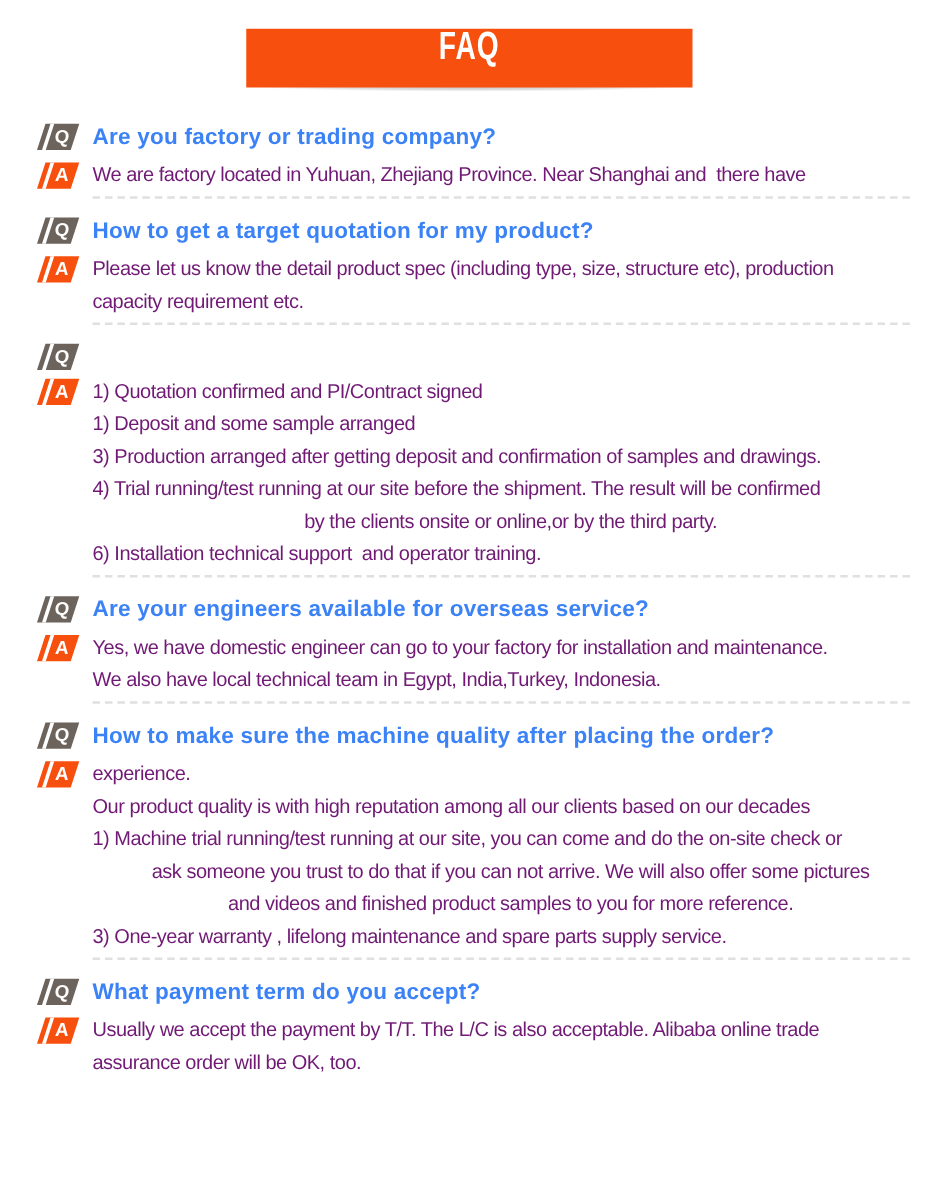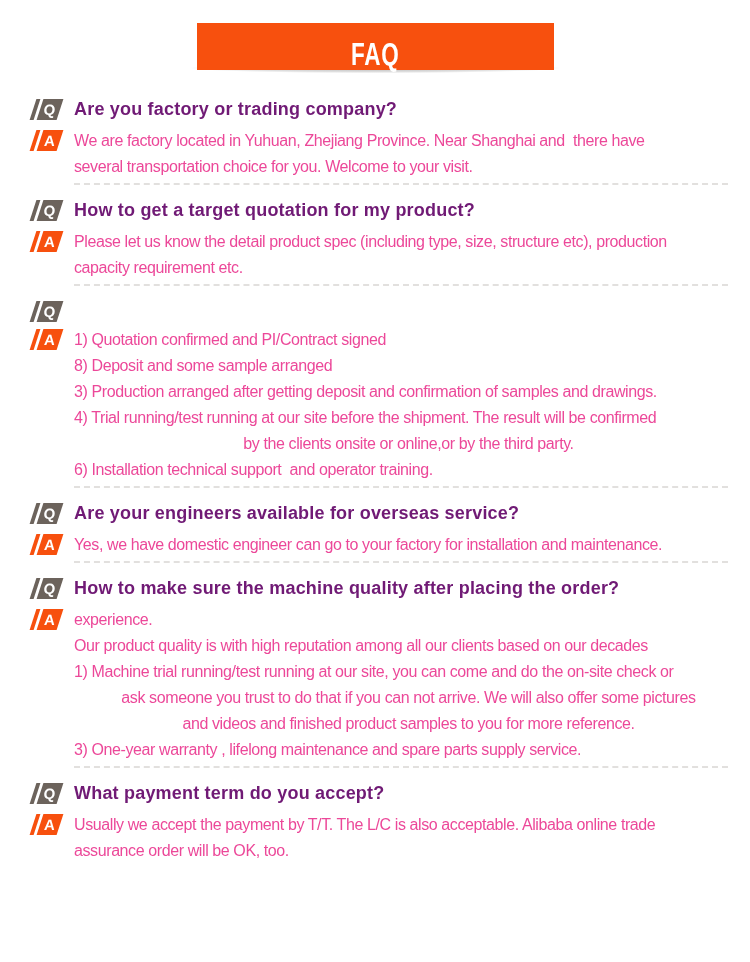--- a/index.html
+++ b/index.html
@@ -31,21 +31,21 @@
     background: radial-gradient(ellipse 50% 50% at 50% 50%, rgba(0,0,0,0.30) 0%, rgba(0,0,0,0.12) 55%, rgba(0,0,0,0) 75%);
     z-index: 0;
   }
   .banner {
     position: relative;
     z-index: 1;
     width: 100%;
     height: 47px;
     background: #f7500e;
     display: flex;
-    align-items: flex-end;
+    align-items: flex-start;
     justify-content: center;
   }
   .banner-title {
     color: #ffffff;
     font-weight: 700;
     font-size: 30px;
     letter-spacing: 1px;
     display: inline-block;
     transform: scaleX(0.75) scaleY(1.05);
     line-height: 1;
@@ -101,35 +101,35 @@
     justify-content: center;
     transform: skewX(14deg);
     color: #ffffff;
     font-weight: 700;
     font-size: 15px;
     line-height: 1;
   }
 
   .question {
     margin: 0;
-    color: #701a75;
+    color: #3b82f6;
     font-size: 18px;
     font-weight: 700;
     line-height: 27px;
     letter-spacing: 0.2px;
     white-space: pre-wrap;
   }
 
   .answer-block {
     flex: 1 1 auto;
     min-width: 0;
     padding-top: 1px;
   }
   .ans-line {
-    color: #ec4899;
+    color: #701a75;
     font-size: 16px;
     line-height: 26px;
     letter-spacing: -0.4px;
     white-space: pre-wrap;
   }
   .ans-line.indent-1 { padding-left: 15px; text-align: center; }
 
   .divider {
     border-top: 2px dashed #e2e0de;
     margin: 3px 0 12px 46px;
@@ -160,21 +160,20 @@
       </div>
       <div class="a-row">
         <span class="badge-cell">
           <span class="badge a">
             <span class="slash"></span>
             <span class="badge-letter">A</span>
           </span>
         </span>
         <div class="answer-block">
           <div class="ans-line indent-0">We are factory located in Yuhuan, Zhejiang Province. Near Shanghai and  there have</div>
-          <div class="ans-line indent-0">several transportation choice for you. Welcome to your visit.</div>
         </div>
       </div>
       <div class="divider"></div>
     </section>
     <section class="faq-item">
       <div class="q-row">
         <span class="badge-cell">
           <span class="badge q">
             <span class="slash"></span>
             <span class="badge-letter">Q</span>
@@ -207,21 +206,21 @@
       </div>
       <div class="a-row">
         <span class="badge-cell">
           <span class="badge a">
             <span class="slash"></span>
             <span class="badge-letter">A</span>
           </span>
         </span>
         <div class="answer-block">
           <div class="ans-line indent-0">1) Quotation confirmed and PI/Contract signed</div>
-          <div class="ans-line indent-0">8) Deposit and some sample arranged</div>
+          <div class="ans-line indent-0">1) Deposit and some sample arranged</div>
           <div class="ans-line indent-0">3) Production arranged after getting deposit and confirmation of samples and drawings.</div>
           <div class="ans-line indent-0">4) Trial running/test running at our site before the shipment. The result will be confirmed</div>
           <div class="ans-line indent-1">by the clients onsite or online,or by the third party.</div>
           <div class="ans-line indent-0">6) Installation technical support  and operator training.</div>
         </div>
       </div>
       <div class="divider"></div>
     </section>
     <section class="faq-item">
       <div class="q-row">
@@ -235,20 +234,21 @@
       </div>
       <div class="a-row">
         <span class="badge-cell">
           <span class="badge a">
             <span class="slash"></span>
             <span class="badge-letter">A</span>
           </span>
         </span>
         <div class="answer-block">
           <div class="ans-line indent-0">Yes, we have domestic engineer can go to your factory for installation and maintenance.</div>
+          <div class="ans-line indent-0">We also have local technical team in Egypt, India,Turkey, Indonesia.</div>
         </div>
       </div>
       <div class="divider"></div>
     </section>
     <section class="faq-item">
       <div class="q-row">
         <span class="badge-cell">
           <span class="badge q">
             <span class="slash"></span>
             <span class="badge-letter">Q</span>

